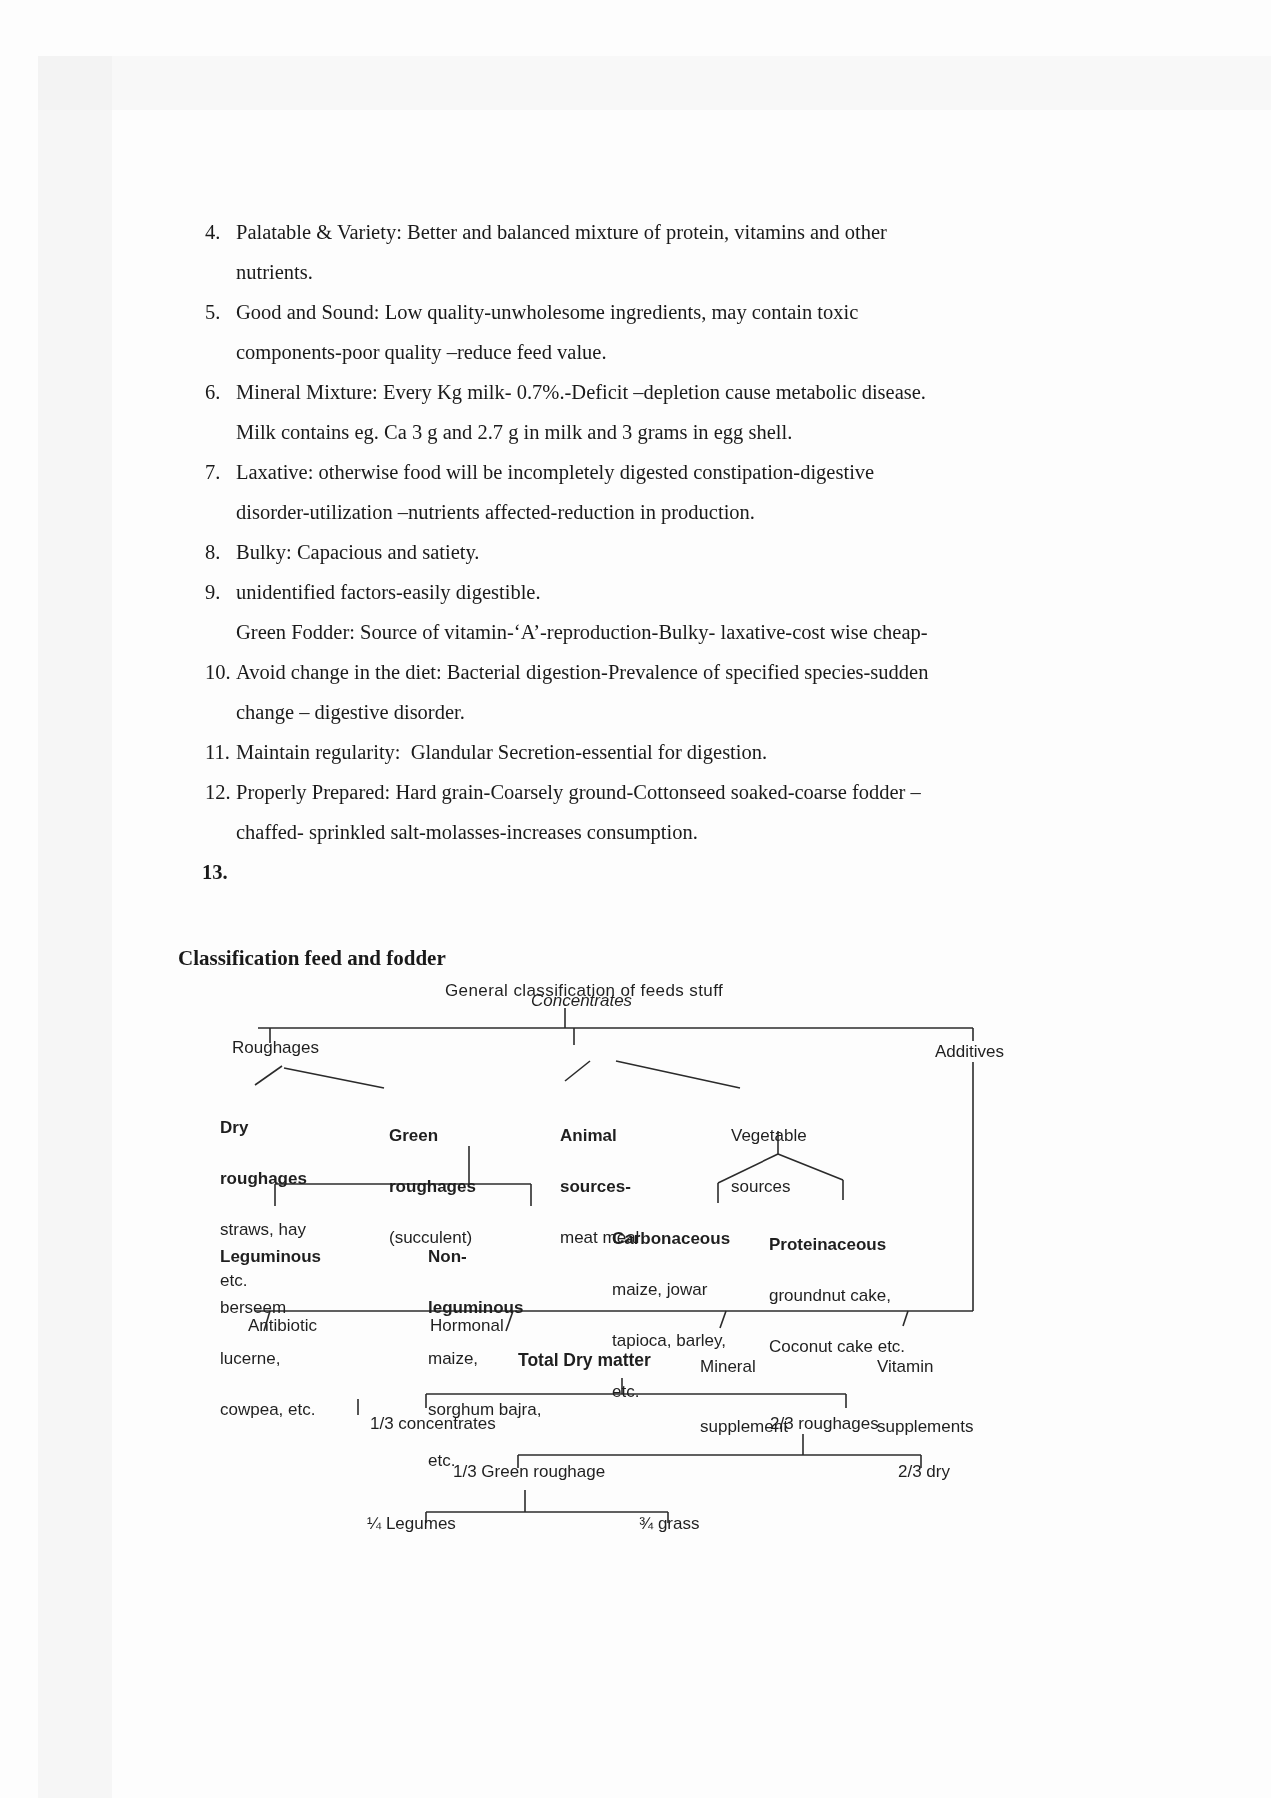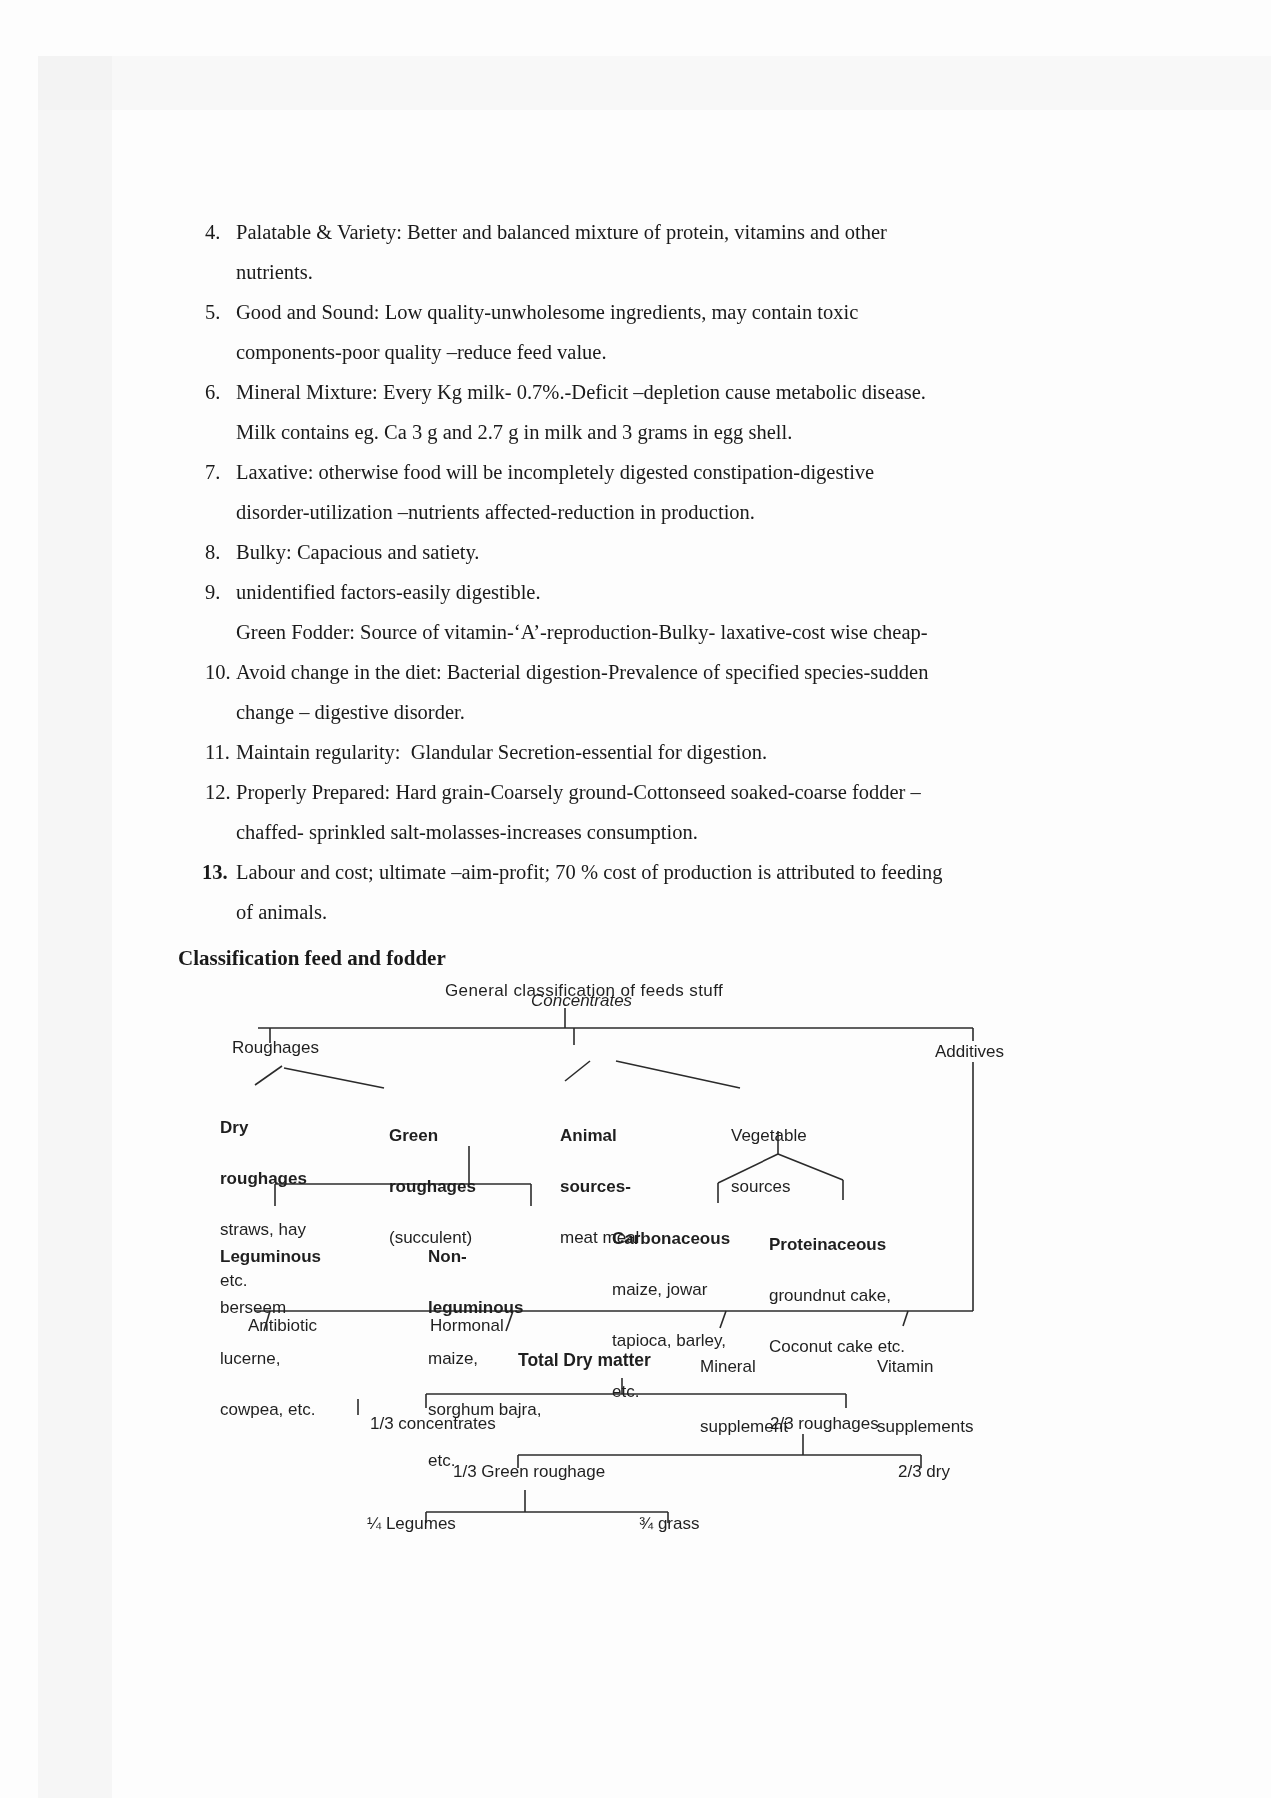--- a/index.html
+++ b/index.html
@@ -96,24 +96,20 @@
   </div>
   <div class="li">
     <span class="num">12.</span>
     <span class="txt">
         <span class="ln">Properly Prepared: Hard grain-Coarsely ground-Cottonseed soaked-coarse fodder –</span>
         <span class="ln">chaffed- sprinkled salt-molasses-increases consumption.</span>
       </span>
   </div>
   <div class="li">
     <span class="num bold">13.</span>
-    <span class="txt">
-        <span class="ln">Labour and cost; ultimate –aim-profit; 70 % cost of production is attributed to feeding</span>
-        <span class="ln">of animals.</span>
-      </span>
   </div>
 </div>
 
 <h2 class="heading">Classification feed and fodder</h2>
 
 <div class="diagram">
   <svg width="1271" height="1798" viewBox="0 0 1271 1798">
     <line x1="565" y1="1008" x2="565" y2="1028"></line>
     <line x1="258" y1="1028" x2="973" y2="1028"></line>
     <line x1="270" y1="1028" x2="270" y2="1043"></line>

